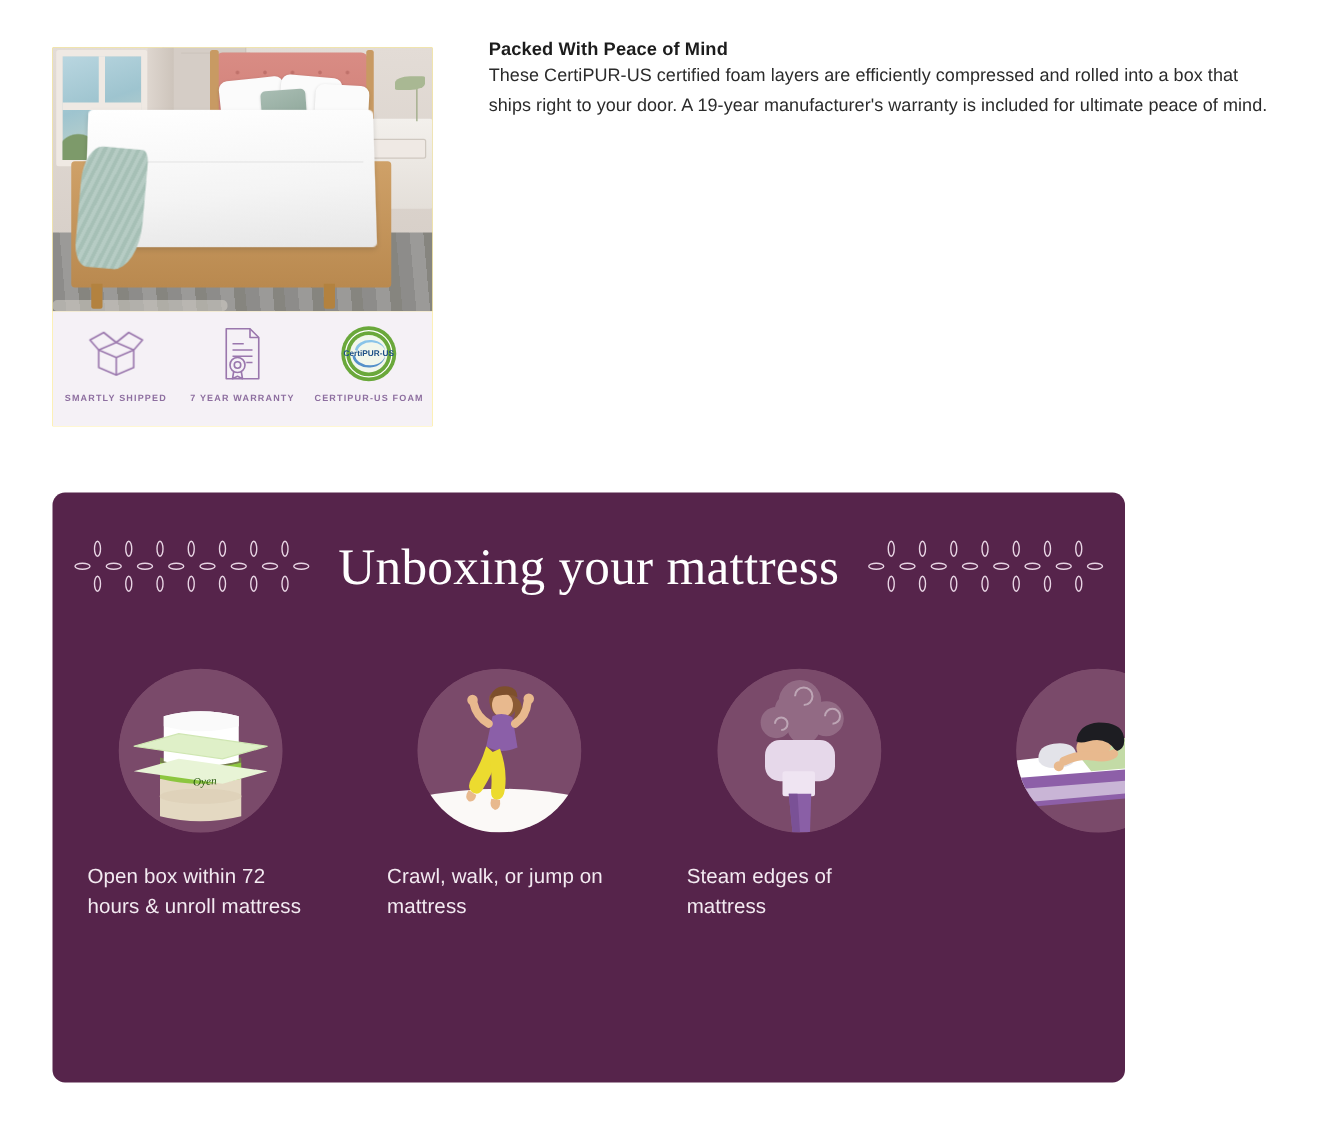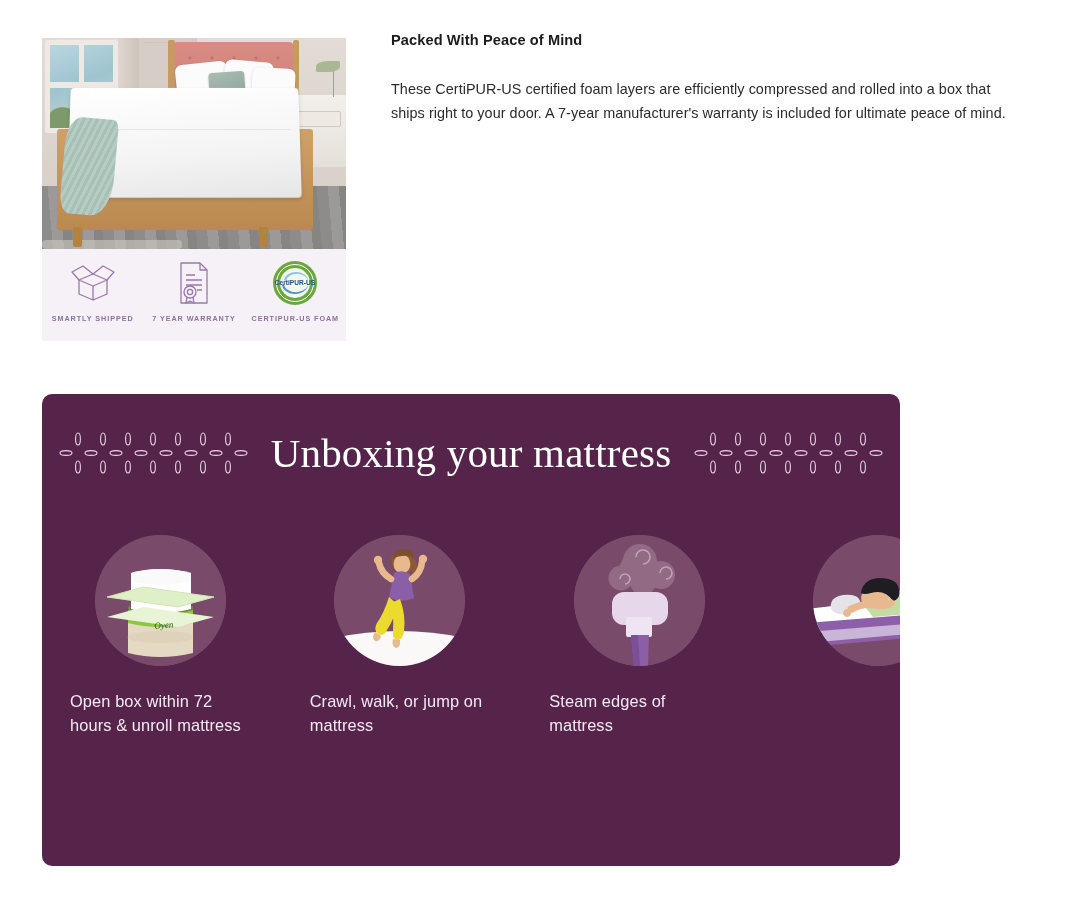--- a/index.html
+++ b/index.html
@@ -186,21 +186,21 @@
   
   .text-block {
     position: absolute;
     left: 349px; top: 4px;
     width: 625px;
   }
   .text-heading {
     font-size: 14.6px;
     font-weight: 700;
     color: #1c1c1c;
-    margin: 0 0 30px 0;
+    margin: 0 0 2px 0;
     letter-spacing: .1px;
   }
   .text-body {
     font-size: 14.4px;
     line-height: 23.6px;
     color: #2b2b2b;
     margin: 0;
     letter-spacing: .05px;
   }
 
@@ -346,21 +346,21 @@
           </svg>
         </div>
         <div class="badge-label">CERTIPUR-US FOAM</div>
       </div>
 
     </div>
   </div>
 
   <div class="text-block">
     <h3 class="text-heading">Packed With Peace of Mind</h3>
-    <p class="text-body">These CertiPUR-US certified foam layers are efficiently compressed and rolled into a box that ships right to your door. A 7-year manufacturer's warranty is included for ultimate peace of mind.</p>
+    <p class="text-body">These CertiPUR-US certified foam layers are efficiently compressed and rolled into a box that ships right to your door. A 19-year manufacturer's warranty is included for ultimate peace of mind.</p>
   </div>
 
 </div>
 
 <div class="banner">
 
   <div class="banner-head">
 
     <svg class="ornament" width="205" height="46" viewBox="0 0 205 46">
       <g fill="none" stroke="#e8d5e4" stroke-width="1.1">

